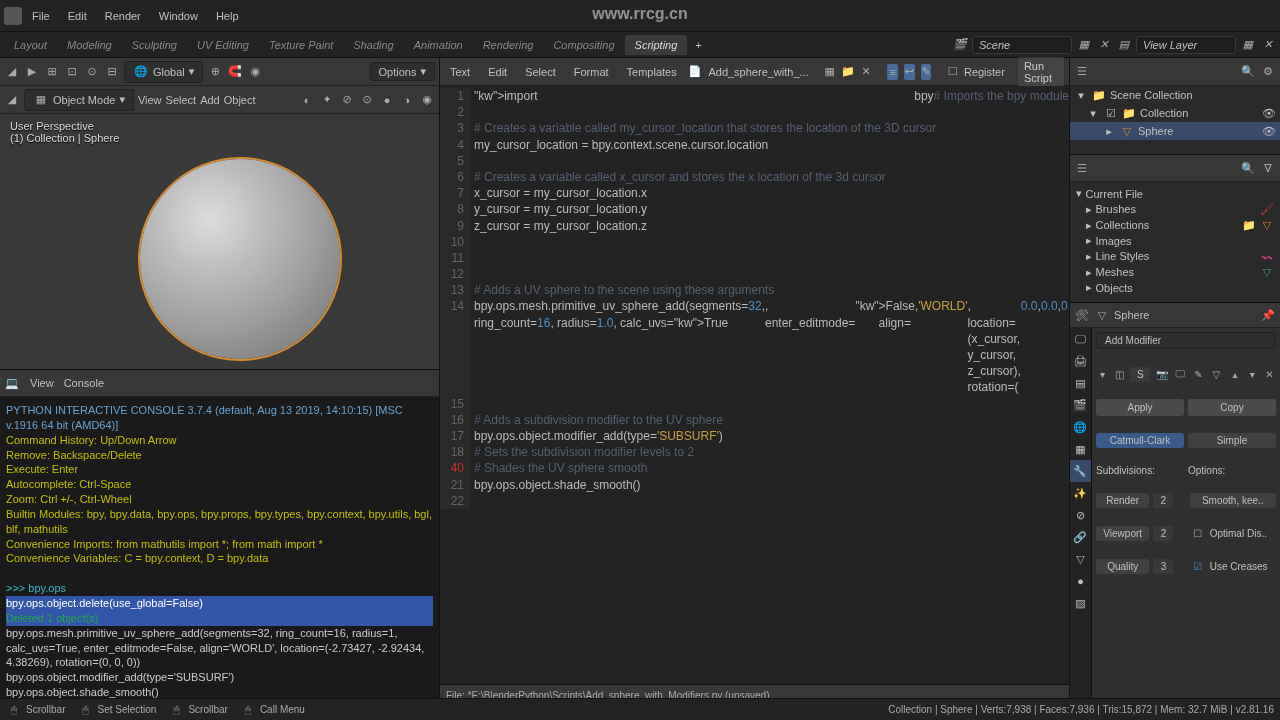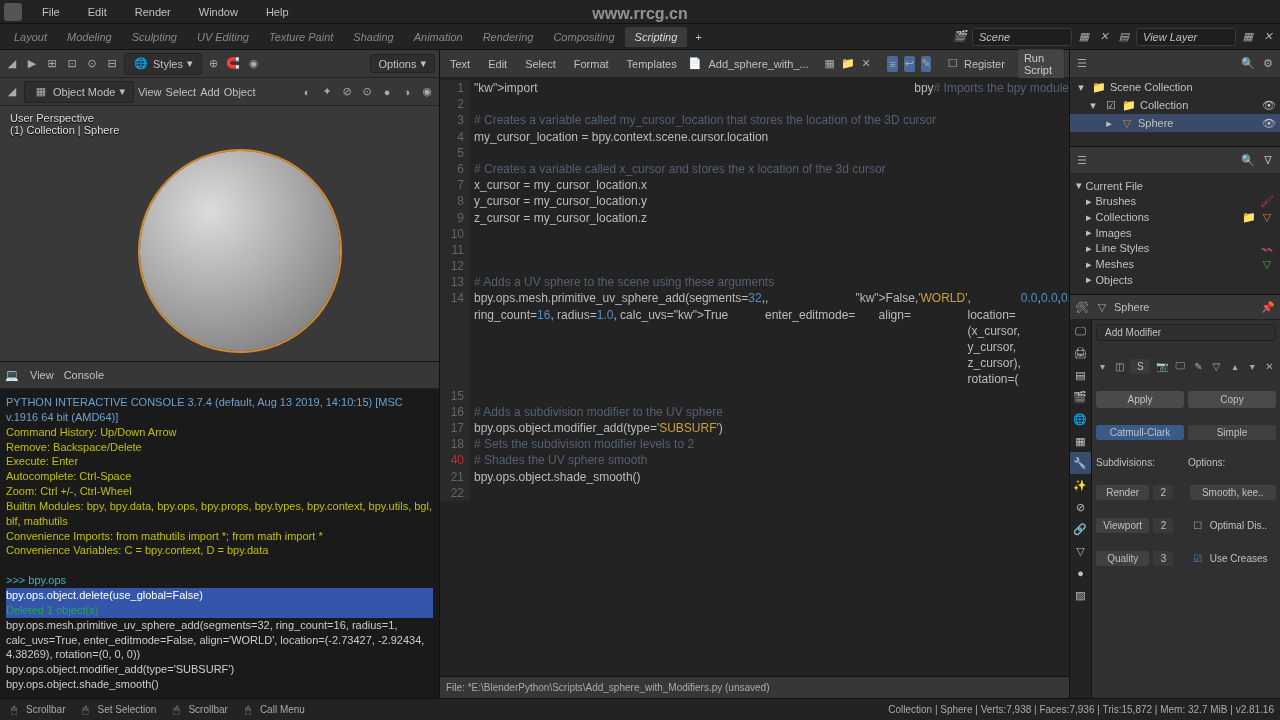--- a/index.html
+++ b/index.html
@@ -1,20 +1,20 @@
 <!DOCTYPE html>
 <html><head>
 <meta charset="utf-8">
 <style>
 * { margin:0; padding:0; box-sizing:border-box; font-family:sans-serif; }
 body { background:#2a2a2a; color:#c0c0c0; font-size:11px; width:1280px; height:720px; overflow:hidden; position:relative; }
 .watermark { position:absolute; top:5px; left:50%; transform:translateX(-50%); color:#fff; font-size:16px; font-weight:bold; opacity:0.5; z-index:100; }
 
 
-.topbar { height:24px; background:#232323; border-bottom:1px solid #111; display:flex; align-items:center; padding:0 4px; gap:12px; }
+.topbar { height:32px; background:#232323; border-bottom:1px solid #111; display:flex; align-items:center; padding:0 4px; gap:2px; }
 .topbar .logo { width:18px; height:18px; background:#555; border-radius:3px; }
 .topbar .menu-item { padding:3px 8px; cursor:pointer; }
 
 
 .worktabs { height:26px; background:#232323; border-bottom:1px solid #111; display:flex; align-items:center; padding:0 4px;font-style:italic; }
 .worktabs .tab { padding:4px 10px; cursor:pointer; color:#888; }
 .worktabs .tab.active { background:#3a3a3a; color:#ddd; border-radius:3px 3px 0 0; }
 .worktabs .plus { padding:4px 8px; cursor:pointer; }
 .worktabs .spacer { flex:1; }
 .worktabs .scene-ctrl { display:flex; align-items:center; gap:4px; }
@@ -134,21 +134,21 @@
 
     <div class="viewport-hdr">
       <span class="ico">◢</span>
       <span class="ico">▶</span>
       <span class="ico">⊞</span>
       <span class="ico">⊡</span>
       <span class="ico">⊙</span>
       <span class="ico">⊟</span>
       <span class="dd">
           <span class="ico">🌐</span>
-          <span>Styles</span>
+          <span>Global</span>
           <span>▾</span>
         </span>
       <span class="ico">⊕</span>
       <span class="ico">🧲</span>
       <span class="ico">◉</span>
       <span style="flex:1"></span>
       <span class="dd"><span>Options</span> ▾</span>
     </div>
     <div class="viewport-hdr2">
       <span class="ico">◢</span>

